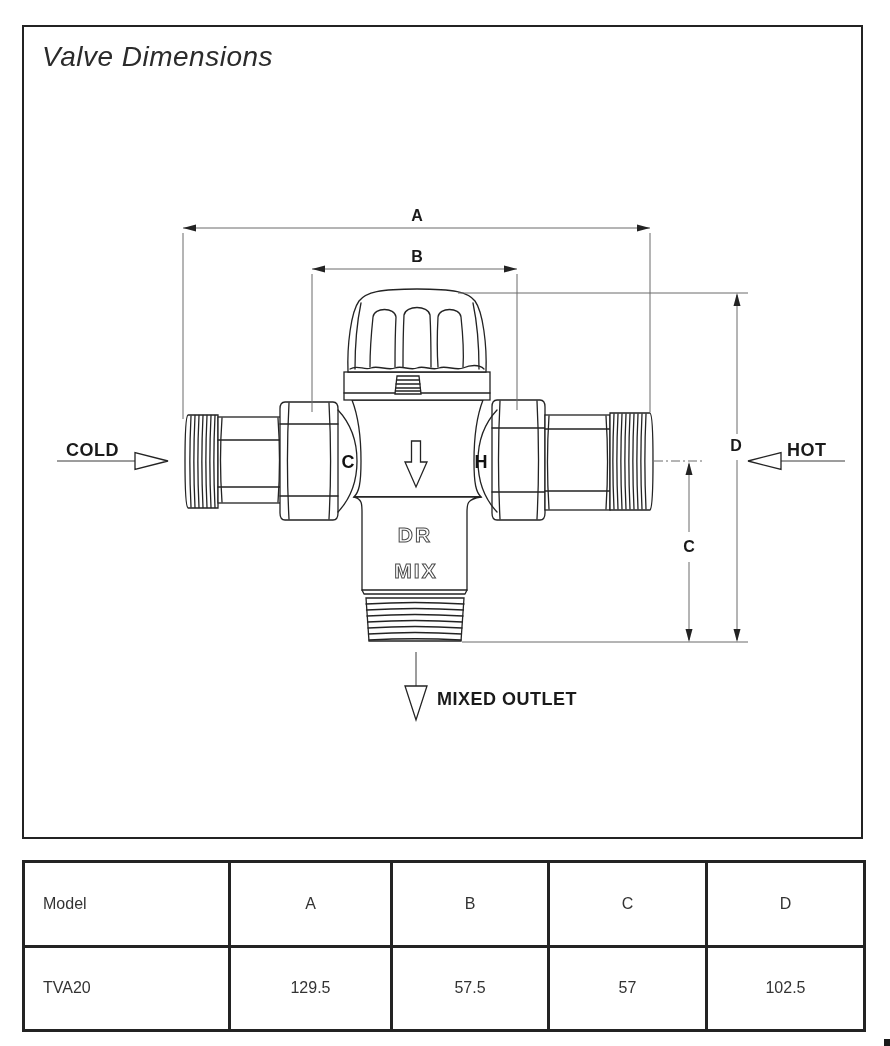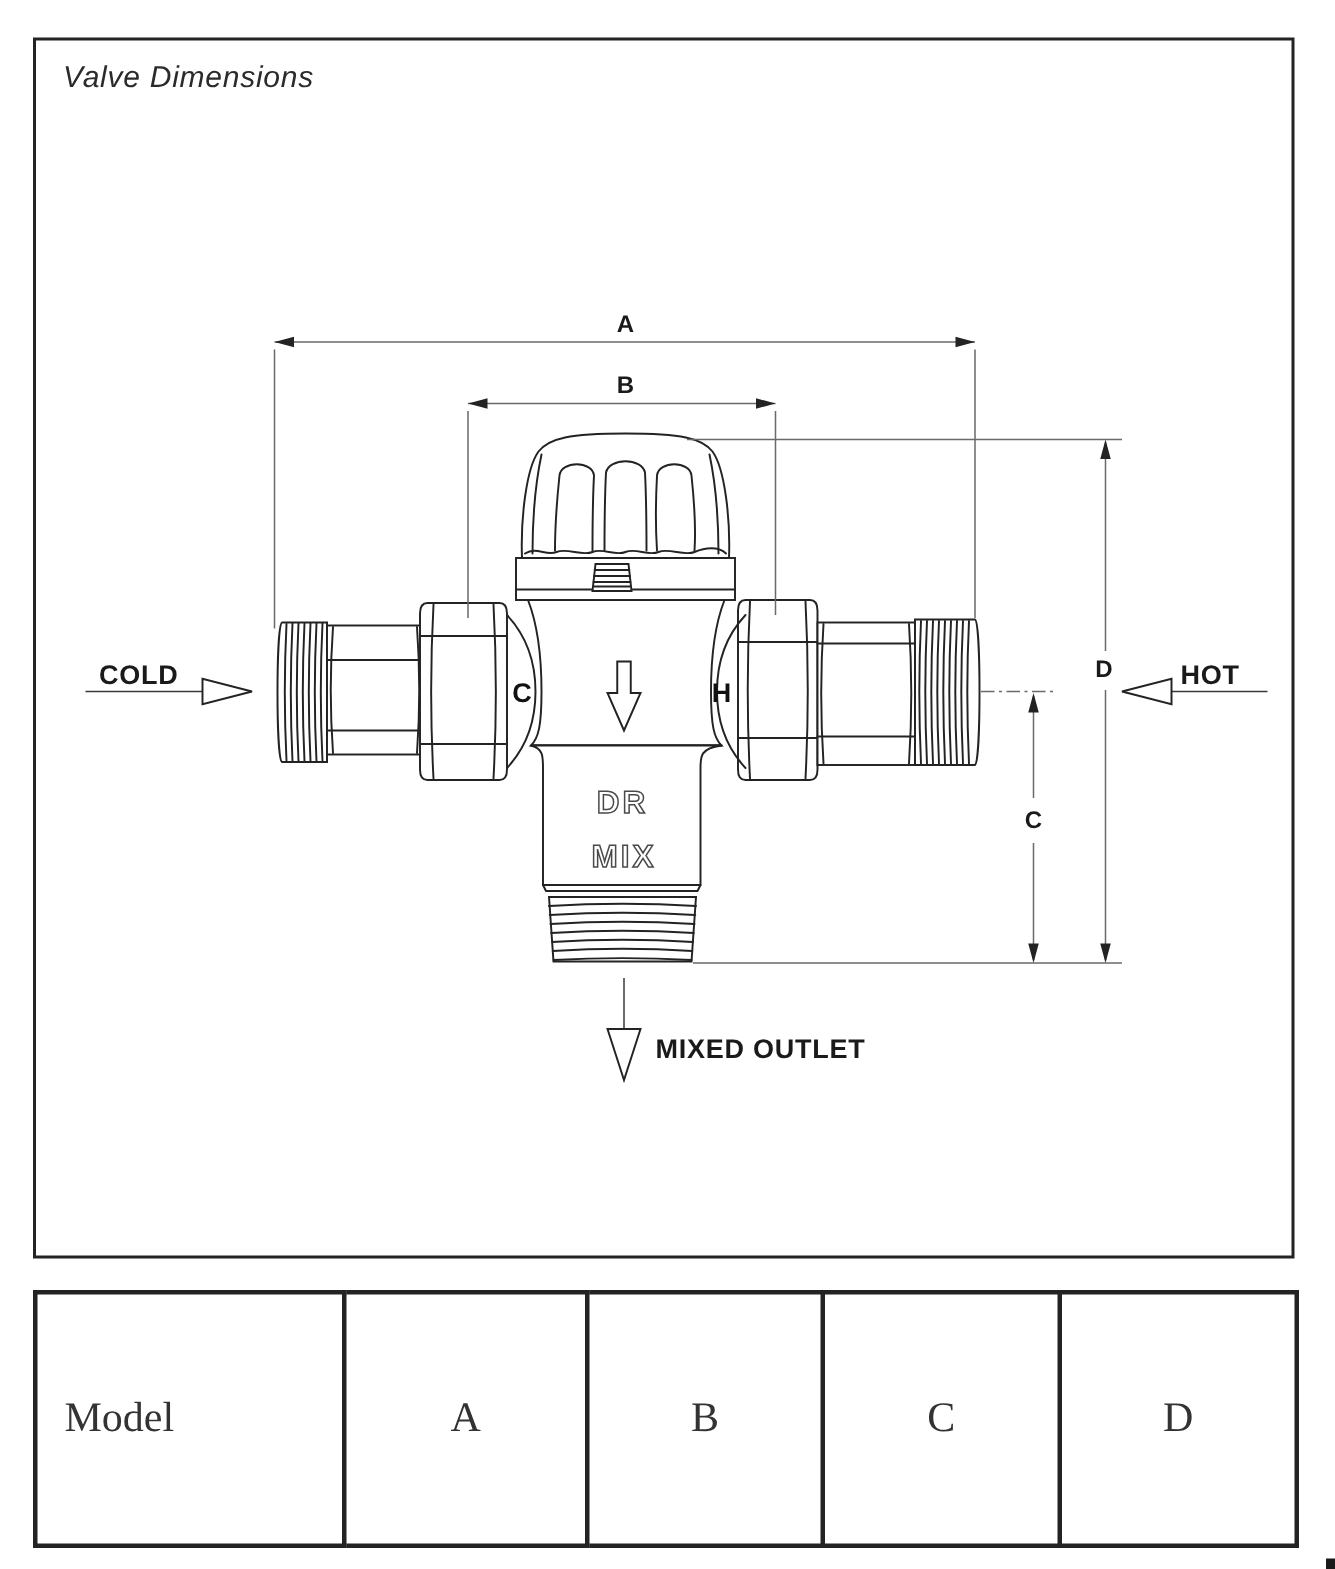--- a/index.html
+++ b/index.html
@@ -1,31 +1,31 @@
 <!DOCTYPE html>
 <html><head>
 <meta charset="utf-8">
 <style>
   html,body{margin:0;padding:0;background:#ffffff;}
   body{width:890px;height:1046px;position:relative;font-family:"Liberation Sans",sans-serif;overflow:hidden;}
   .diagram-box{position:absolute;left:22px;top:25px;width:837px;height:810px;border:2px solid #232323;background:#fff;}
-  .diagram-title{position:absolute;left:18px;top:14px;font-style:italic;font-size:20px;letter-spacing:0.5px;color:#2b2b2b;}
+  .diagram-title{position:absolute;left:18px;top:14px;font-style:italic;font-size:28px;letter-spacing:0.5px;color:#2b2b2b;}
   svg{position:absolute;left:0;top:0;}
   .valve-stroke{stroke:#232323;stroke-width:1.3;fill:none;stroke-linecap:round;}
   .valve-fill{stroke:#232323;stroke-width:1.3;fill:#ffffff;}
   .dim{stroke:#6a6a6a;stroke-width:1;fill:none;}
   .dim-dash{stroke:#6a6a6a;stroke-width:1;fill:none;stroke-dasharray:9 3 2 3;}
   .arrowhead{fill:#232323;stroke:none;}
   .dim-label{font-family:"Liberation Sans",sans-serif;font-weight:bold;font-size:16px;fill:#1a1a1a;}
   .flow-label{font-family:"Liberation Sans",sans-serif;font-weight:bold;font-size:18px;fill:#1a1a1a;letter-spacing:0.5px;}
   .port-label{font-family:"Liberation Sans",sans-serif;font-weight:bold;font-size:18px;fill:#111;}
   .engrave-label{font-family:"Liberation Sans",sans-serif;font-weight:bold;font-size:21px;fill:#ffffff;stroke:#4a4a4a;stroke-width:1;letter-spacing:2px;}
   .open-arrow{fill:#ffffff;stroke:#232323;stroke-width:1.3;stroke-linejoin:miter;}
   table.dim-table{position:absolute;left:22px;top:860px;width:841px;height:172px;border-collapse:collapse;table-layout:fixed;background:#fff;}
-  table.dim-table td{border:3px solid #232323;font-size:28px;color:#333;vertical-align:middle;font-family:Liberation Serif, serif;}
+  table.dim-table td{border:3px solid #232323;font-size:16px;color:#333;vertical-align:middle;}
   td.model-col{padding-left:18px;text-align:left;}
   td.num-col{text-align:center;}
   .corner-mark{position:absolute;left:884px;top:1039px;width:6px;height:7px;background:#1a1a1a;}
 </style>
 </head>
 <body>
 
 <div class="diagram-box">
   <div class="diagram-title">Valve Dimensions</div>
 </div>
@@ -196,16 +196,23 @@
       <col style="width:158px">
   </colgroup>
   <tbody>
       <tr>
     <td class="model-col">Model</td>
     <td class="num-col">A</td>
     <td class="num-col">B</td>
     <td class="num-col">C</td>
     <td class="num-col">D</td>
   </tr>
+  <tr>
+    <td class="model-col">TVA20</td>
+    <td class="num-col">129.5</td>
+    <td class="num-col">57.5</td>
+    <td class="num-col">57</td>
+    <td class="num-col">102.5</td>
+  </tr>
 </tbody>
   </table>
 
 <div class="corner-mark"></div>
 
 </body></html>

